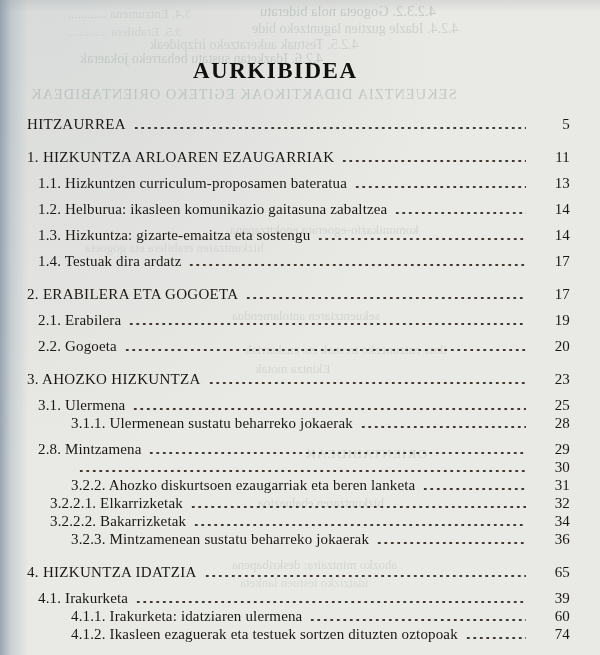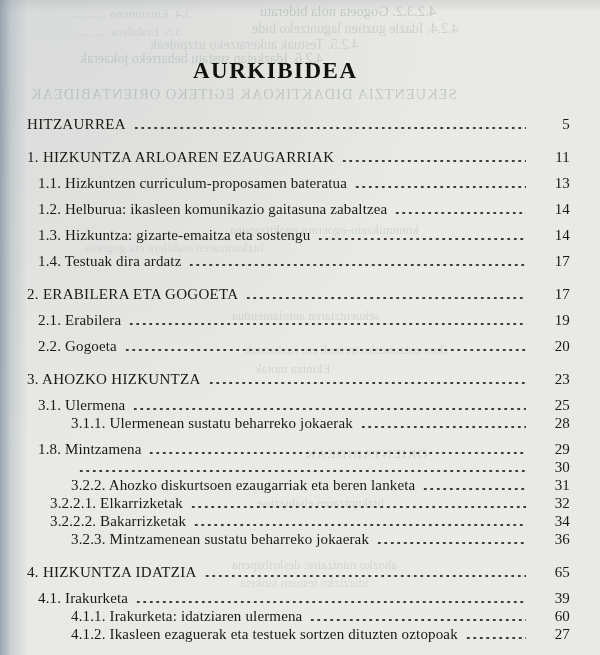--- a/index.html
+++ b/index.html
@@ -161,21 +161,21 @@
     <span class="lbl">3.1. Ulermena</span>
     <span class="leader"></span>
     <span class="pg">25</span>
   </div>
       <div class="row lvl2">
     <span class="lbl">3.1.1. Ulermenean sustatu beharreko jokaerak</span>
     <span class="leader"></span>
     <span class="pg">28</span>
   </div>
       <div class="row lvl1">
-    <span class="lbl">1.8. Mintzamena</span>
+    <span class="lbl">2.8. Mintzamena</span>
     <span class="leader"></span>
     <span class="pg">29</span>
   </div>
       <div class="row lvl2">
     <span class="leader"></span>
     <span class="pg">30</span>
   </div>
       <div class="row lvl2">
     <span class="lbl">3.2.2. Ahozko diskurtsoen ezaugarriak eta beren lanketa</span>
     <span class="leader"></span>
@@ -207,16 +207,16 @@
     <span class="pg">39</span>
   </div>
       <div class="row lvl2">
     <span class="lbl">4.1.1. Irakurketa: idatziaren ulermena</span>
     <span class="leader"></span>
     <span class="pg">60</span>
   </div>
       <div class="row lvl2">
     <span class="lbl">4.1.2. Ikasleen ezaguerak eta testuek sortzen dituzten oztopoak</span>
     <span class="leader"></span>
-    <span class="pg">27</span>
+    <span class="pg">74</span>
   </div>
     </div>
 </div>
 
 </body></html>

